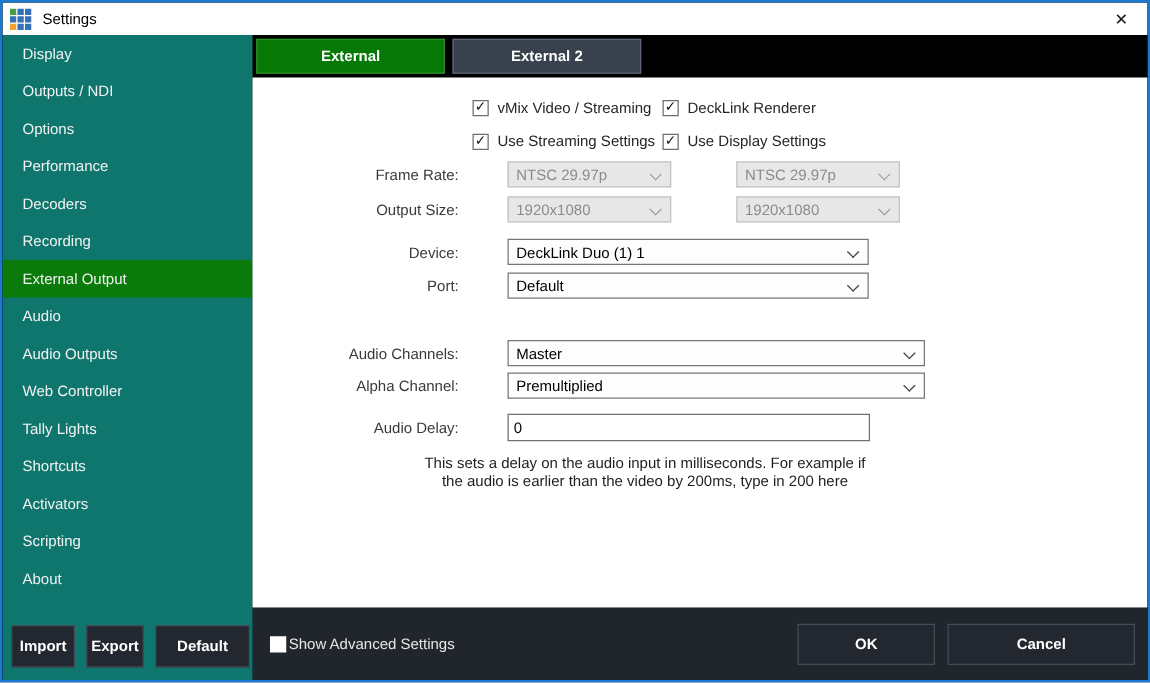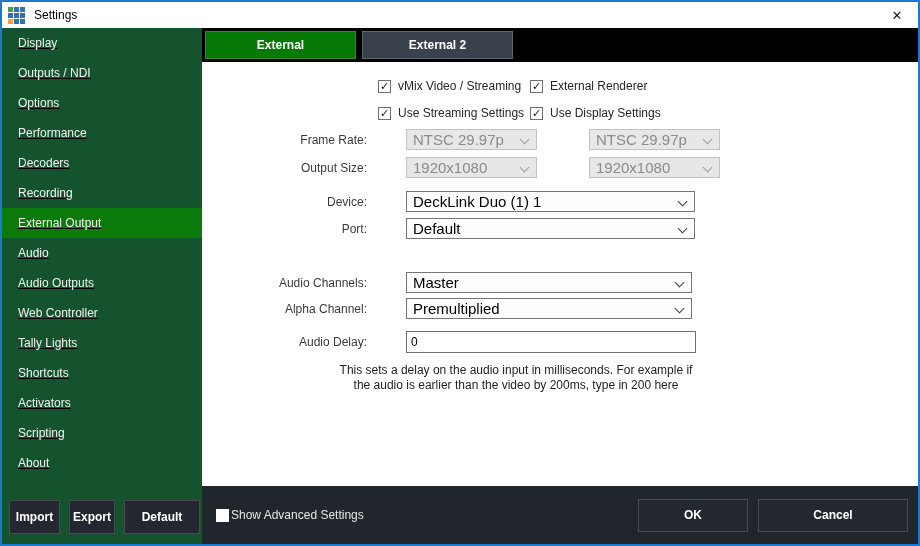--- a/index.html
+++ b/index.html
@@ -12,42 +12,42 @@
   }
   
   .titlebar{flex:0 0 26px;background:#fff;display:flex;align-items:center;padding:0 4px 0 6px;}
   .app-icon{width:17px;height:17px;display:grid;grid-template-columns:repeat(3,1fr);grid-template-rows:repeat(3,1fr);gap:1px;margin-right:9px;}
   .app-icon span{display:block;}
   .cell-b{background:#3470b5}.cell-g{background:#43a047}.cell-o{background:#f3a233}
   .title{font-size:12px;color:#000;}
   .close-btn{margin-left:auto;width:34px;height:24px;display:flex;align-items:center;justify-content:center;font-size:13px;color:#1b1b1b;cursor:pointer;}
   
   .body{flex:1;display:flex;min-height:0;}
-  .sidebar{flex:0 0 200px;width:200px;background:#14532d;position:relative;text-decoration:underline;}
+  .sidebar{flex:0 0 200px;width:200px;background:#0f766e;position:relative;}
   .side-item{height:30px;line-height:30px;padding-left:16px;font-size:12px;color:#f2f2f2;cursor:pointer;}
   .side-item.selected{background:#0a7a0a;}
   .side-buttons{position:absolute;left:7px;bottom:10px;display:flex;gap:9px;}
   .dark-btn{background:#23272f;border:1px solid #444c59;color:#fff;font-weight:bold;font-size:12px;height:34px;display:flex;align-items:center;justify-content:center;box-sizing:border-box;cursor:pointer;}
   .btn-import{width:51px}.btn-export{width:46px}.btn-default{width:76px}
   
   .main{flex:1;display:flex;flex-direction:column;background:#000;min-width:0;}
   .tabbar{flex:0 0 34px;display:flex;align-items:center;gap:6px;padding-left:3px;background:#000;}
   .tab{width:151px;height:28px;display:flex;align-items:center;justify-content:center;font-size:12px;font-weight:bold;color:#fff;box-sizing:border-box;cursor:pointer;}
   .tab.active{background:#067806;border:1px solid #2f8c2f;}
   .tab.inactive{background:#39414d;border:1px solid #5c6573;}
   .content{flex:1;background:#fff;position:relative;overflow:hidden;}
   
   .abs{position:absolute;gap:29px;}
   .row{display:flex;align-items:center;}
   .flabel{width:175px;text-align:right;padding-right:10px;box-sizing:border-box;font-size:12px;color:#3a3a3a;}
-  .combo{height:21px;background:#fdfdfd;border:1px solid #767676;box-sizing:border-box;display:flex;align-items:center;padding-left:6px;font-size:15px;color:#000;position:relative;cursor:pointer;}
+  .combo{height:21px;background:#fdfdfd;border:1px solid #767676;box-sizing:border-box;display:flex;align-items:center;padding-left:6px;font-size:12px;color:#000;position:relative;cursor:pointer;}
   .combo .chev{position:absolute;right:8px;top:6px;width:6px;height:6px;border-right:1px solid #3f3f3f;border-bottom:1px solid #3f3f3f;transform:rotate(45deg);}
   .combo.disabled{background:#e7e7e7;border-color:#c2c2c2;color:#8b8b8b;cursor:default;}
   .combo.disabled .chev{border-color:#9d9d9d;}
-  .w-sm{width:131px}.w-lg{width:289px}.w-md{width:286px}
+  .w-sm{width:131px}.w-lg{width:289px}.w-md{width:334px}
   .gap{margin-left:23px;}
   .cb-group{position:absolute;display:flex;align-items:center;gap:7px;font-size:12px;color:#262626;}
   .cb{width:13px;height:13px;background:#fff;border:1px solid #6e6e6e;box-sizing:border-box;font-size:11px;line-height:11px;text-align:center;color:#111;cursor:pointer;}
   .audio-input{width:290px;height:22px;border:1px solid #707070;box-sizing:border-box;font-size:12px;padding:0 4px;font-family:"Liberation Sans",sans-serif;color:#000;}
   .help{position:absolute;left:130px;top:301px;width:368px;text-align:center;font-size:12px;line-height:15px;color:#1e1e1e;}
   
   .bottombar{flex:0 0 58px;background:#21252c;display:flex;align-items:center;padding:0 10px 0 14px;}
   .adv-group{display:flex;align-items:center;gap:2px;font-size:12px;color:#e6e6e6;}
   .cb-dark{width:13px;height:13px;background:#fff;cursor:pointer;}
   .bottom-buttons{margin-left:auto;display:flex;gap:10px;}
@@ -109,21 +109,21 @@
       </div>
 
       <div class="content">
 
         <div class="cb-group" style="left:176px;top:17px;">
           <span class="cb">✓</span>
           <span>vMix Video / Streaming</span>
         </div>
         <div class="cb-group" style="left:328px;top:17px;">
           <span class="cb">✓</span>
-          <span>External Renderer</span>
+          <span>DeckLink Renderer</span>
         </div>
         <div class="cb-group" style="left:176px;top:44px;">
           <span class="cb">✓</span>
           <span>Use Streaming Settings</span>
         </div>
         <div class="cb-group" style="left:328px;top:44px;">
           <span class="cb">✓</span>
           <span>Use Display Settings</span>
         </div>
 

